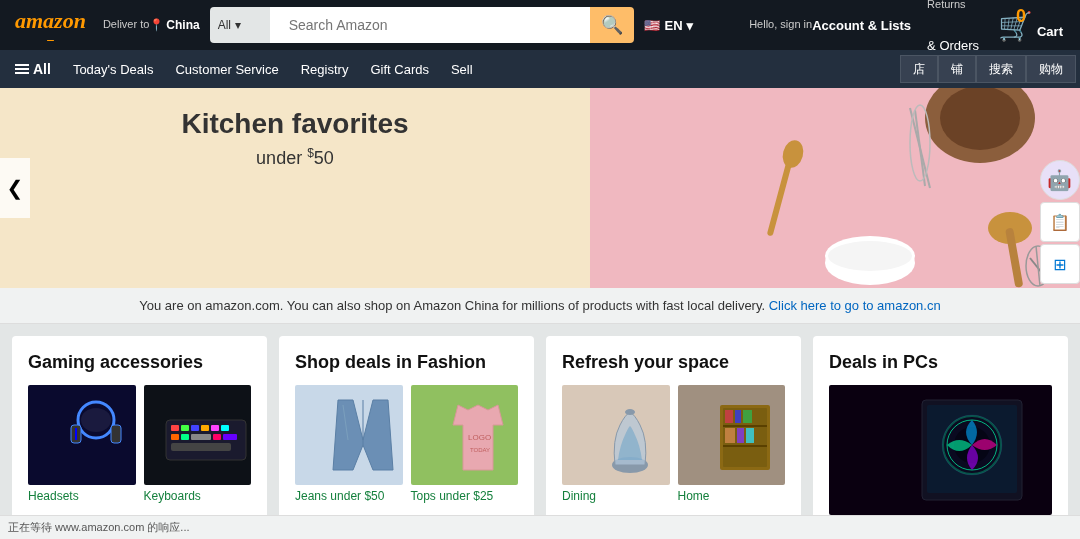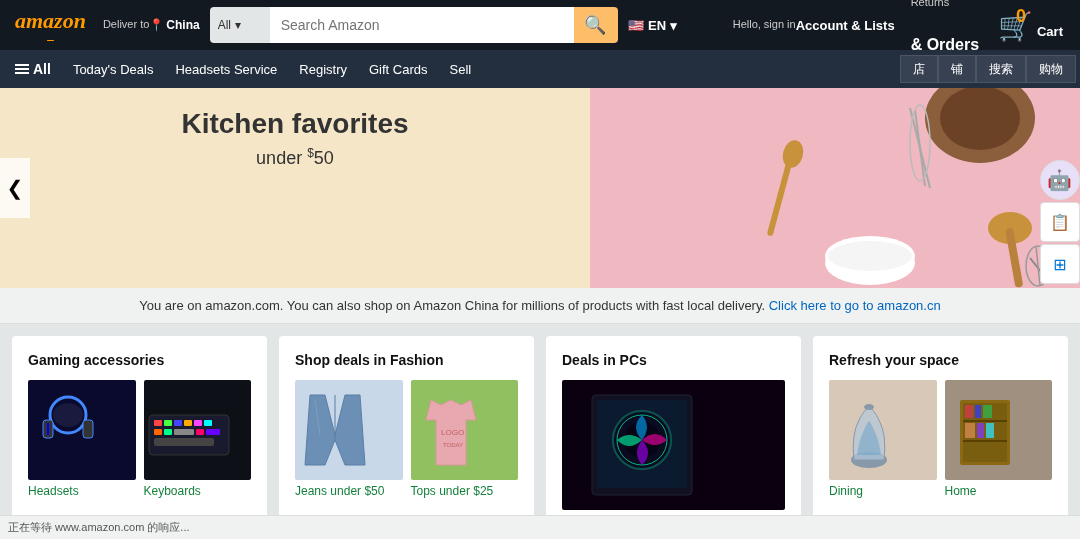--- a/index.html
+++ b/index.html
@@ -62,21 +62,21 @@
       align-items: center;
       gap: 4px;
       white-space: nowrap;
       color: #333;
       min-width: 60px;
     }
     .search-input {
       flex: 1;
       border: none;
       outline: none;
-      padding: 0 11px;
+      padding: 0 19px;
       font-size: 14px;
       color: #333;
     }
     .search-btn {
       background: #febd69;
       border: none;
       width: 44px;
       cursor: pointer;
       display: flex;
       align-items: center;
@@ -113,21 +113,21 @@
     .nav-returns {
       display: flex;
       flex-direction: column;
       padding: 6px 5px;
       border: 1px solid transparent;
       border-radius: 2px;
       cursor: pointer;
       color: white;
     }
     .nav-returns .top-line { font-size: 11px; color: #ccc; }
-    .nav-returns .bottom-line { font-size: 16px; font-weight: bold; margin-top: 28px; }
+    .nav-returns .bottom-line { font-size: 13px; font-weight: normal; margin-top: 28px; }
 
     .nav-cart {
       display: flex;
       align-items: center;
       gap: 4px;
       padding: 4px 8px;
       border: 1px solid transparent;
       border-radius: 2px;
       cursor: pointer;
       color: white;
@@ -288,21 +288,21 @@
       gap: 12px;
       padding: 12px;
       background: #e3e6e6;
     }
     .product-card {
       background: white;
       padding: 16px;
       border-radius: 4px;
     }
     .product-card h3 {
-      font-size: 14px;
+      font-size: 18px;
       font-weight: bold;
       margin-bottom: 12px;
       color: #111;
     }
     .product-card-items {
       display: grid;
       grid-template-columns: 1fr 1fr;
       gap: 8px;
     }
     .product-item {
@@ -316,21 +316,21 @@
       color: #15803d;
     }
 
     
     .img-placeholder {
       width: 100%;
       height: 100px;
       border-radius: 2px;
       display: flex;
       align-items: center;
-      justify-content: flex-start;
+      justify-content: flex-end;
       overflow: hidden;
       position: relative;
     }
 
     
     .status-bar {
       background: #f0f2f2;
       padding: 4px 8px;
       font-size: 11px;
       color: #555;
@@ -398,21 +398,21 @@
       <span></span>
         <span></span>
         <span></span>
     </div>
     <span>All</span>
   </div>
   <div class="sec-nav-item">
     <span>Today's Deals</span>
   </div>
   <div class="sec-nav-item">
-    <span>Headsets Service</span>
+    <span>Customer Service</span>
   </div>
   <div class="sec-nav-item">
     <span>Registry</span>
   </div>
   <div class="sec-nav-item">
     <span>Gift Cards</span>
   </div>
   <div class="sec-nav-item">
     <span>Sell</span>
   </div>
@@ -546,47 +546,20 @@
             <text x="30" y="50" font-size="8" fill="#c06060">LOGO</text>
             <text x="32" y="62" font-size="6" fill="#c06060">TODAY</text>
           </svg>
         </div>
         <span class="product-label">Tops under $25</span>
       </div>
     </div>
   </div>
 
   <div class="product-card">
-    <h3>Deals in PCs</h3>
-    <div class="product-card-items">
-      <div class="product-item" style="grid-column: span 2;">
-        <div class="img-placeholder" style="background:#0a0010; height: 130px;">
-          <svg width="160" height="120" viewBox="0 0 160 120">
-
-            <rect x="30" y="10" width="100" height="100" fill="#111122" rx="4" stroke="#222233" stroke-width="1"></rect>
-
-            <rect x="35" y="15" width="90" height="88" fill="rgba(0,50,80,0.3)" rx="2"></rect>
-
-            <circle cx="80" cy="55" r="30" fill="#0a0a20" stroke="#1a1a40" stroke-width="1"></circle>
-            <circle cx="80" cy="55" r="25" fill="none" stroke="#00ffaa" stroke-width="1" opacity="0.7"></circle>
-            <circle cx="80" cy="55" r="18" fill="#050515"></circle>
-
-            <path d="M80 30 Q90 42 80 55 Q68 42 80 30" fill="#00aaff" opacity="0.6"></path>
-            <path d="M105 55 Q93 65 80 55 Q93 43 105 55" fill="#ff00aa" opacity="0.6"></path>
-            <path d="M80 80 Q70 68 80 55 Q92 68 80 80" fill="#aa00ff" opacity="0.6"></path>
-            <path d="M55 55 Q67 45 80 55 Q67 67 55 55" fill="#00ffaa" opacity="0.6"></path>
-
-            <circle cx="80" cy="55" r="29" fill="none" stroke="#00ffaa" stroke-width="2" opacity="0.3"></circle>
-          </svg>
-        </div>
-      </div>
-    </div>
-  </div>
-
-  <div class="product-card">
     <h3>Refresh your space</h3>
     <div class="product-card-items">
       <div class="product-item">
         <div class="img-placeholder" style="background:#d8c8b8;">
           <svg width="80" height="90" viewBox="0 0 80 90">
 
             <ellipse cx="40" cy="75" rx="18" ry="8" fill="#8899aa"></ellipse>
             <path d="M25 75 Q22 50 30 35 Q35 25 40 22 Q45 25 50 35 Q58 50 55 75 Z" fill="rgba(180,200,220,0.7)" stroke="#8899aa" stroke-width="1"></path>
             <ellipse cx="40" cy="22" rx="5" ry="3" fill="#8899aa"></ellipse>
 
@@ -610,17 +583,44 @@
             <rect x="20" y="38" width="10" height="15" fill="#c08040"></rect>
             <rect x="32" y="38" width="7" height="15" fill="#8040c0"></rect>
             <rect x="41" y="38" width="8" height="15" fill="#40c0c0"></rect>
           </svg>
         </div>
         <span class="product-label">Home</span>
       </div>
     </div>
   </div>
 
+  <div class="product-card">
+    <h3>Deals in PCs</h3>
+    <div class="product-card-items">
+      <div class="product-item" style="grid-column: span 2;">
+        <div class="img-placeholder" style="background:#0a0010; height: 130px;">
+          <svg width="160" height="120" viewBox="0 0 160 120">
+
+            <rect x="30" y="10" width="100" height="100" fill="#111122" rx="4" stroke="#222233" stroke-width="1"></rect>
+
+            <rect x="35" y="15" width="90" height="88" fill="rgba(0,50,80,0.3)" rx="2"></rect>
+
+            <circle cx="80" cy="55" r="30" fill="#0a0a20" stroke="#1a1a40" stroke-width="1"></circle>
+            <circle cx="80" cy="55" r="25" fill="none" stroke="#00ffaa" stroke-width="1" opacity="0.7"></circle>
+            <circle cx="80" cy="55" r="18" fill="#050515"></circle>
+
+            <path d="M80 30 Q90 42 80 55 Q68 42 80 30" fill="#00aaff" opacity="0.6"></path>
+            <path d="M105 55 Q93 65 80 55 Q93 43 105 55" fill="#ff00aa" opacity="0.6"></path>
+            <path d="M80 80 Q70 68 80 55 Q92 68 80 80" fill="#aa00ff" opacity="0.6"></path>
+            <path d="M55 55 Q67 45 80 55 Q67 67 55 55" fill="#00ffaa" opacity="0.6"></path>
+
+            <circle cx="80" cy="55" r="29" fill="none" stroke="#00ffaa" stroke-width="2" opacity="0.3"></circle>
+          </svg>
+        </div>
+      </div>
+    </div>
+  </div>
+
 </div>
 
 <div class="status-bar">
   <span>正在等待 www.amazon.com 的响应...</span>
 </div>
 
 </body></html>

